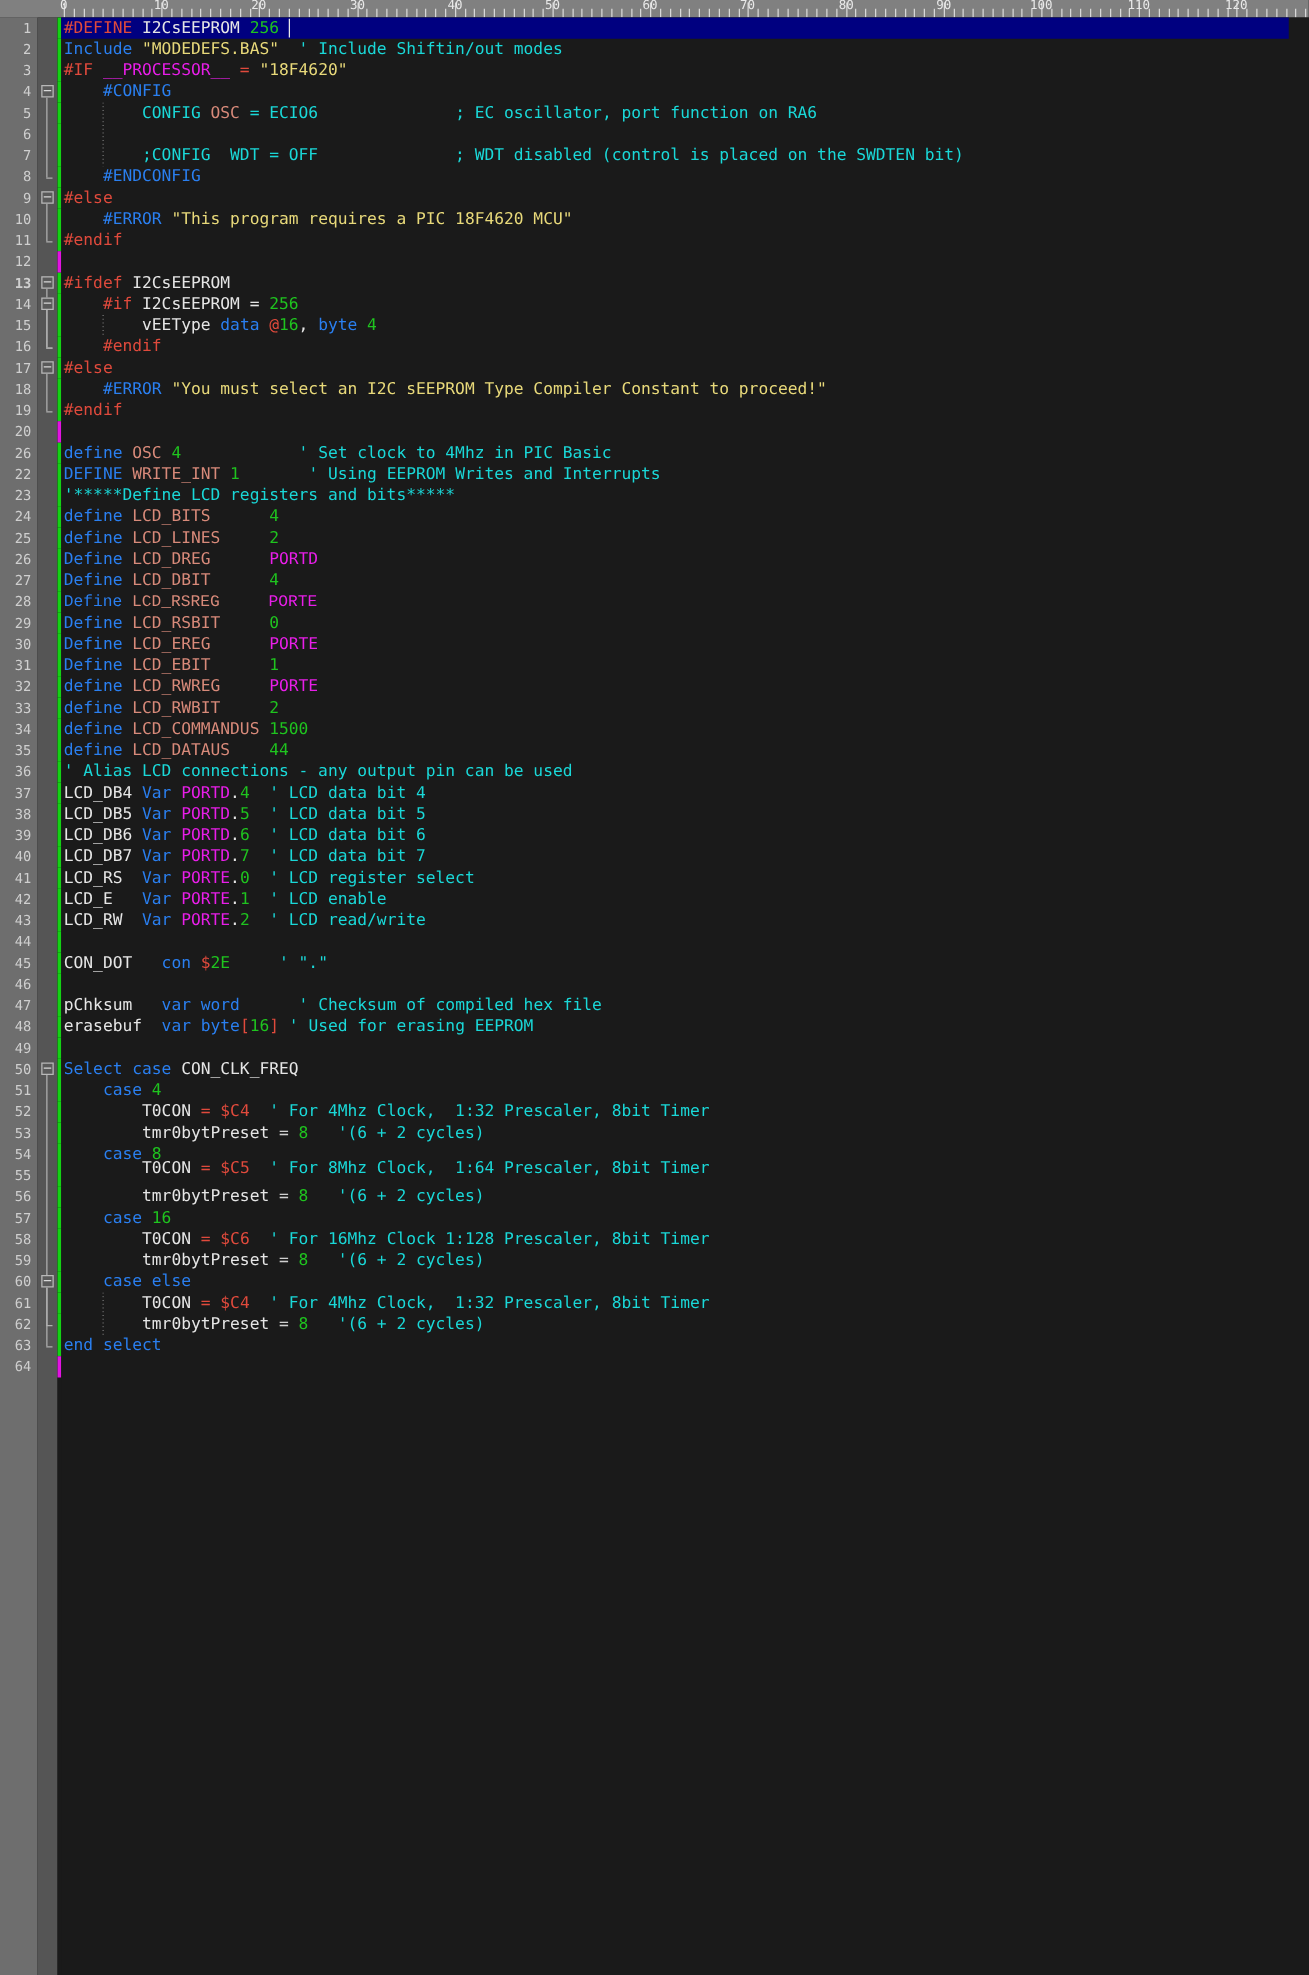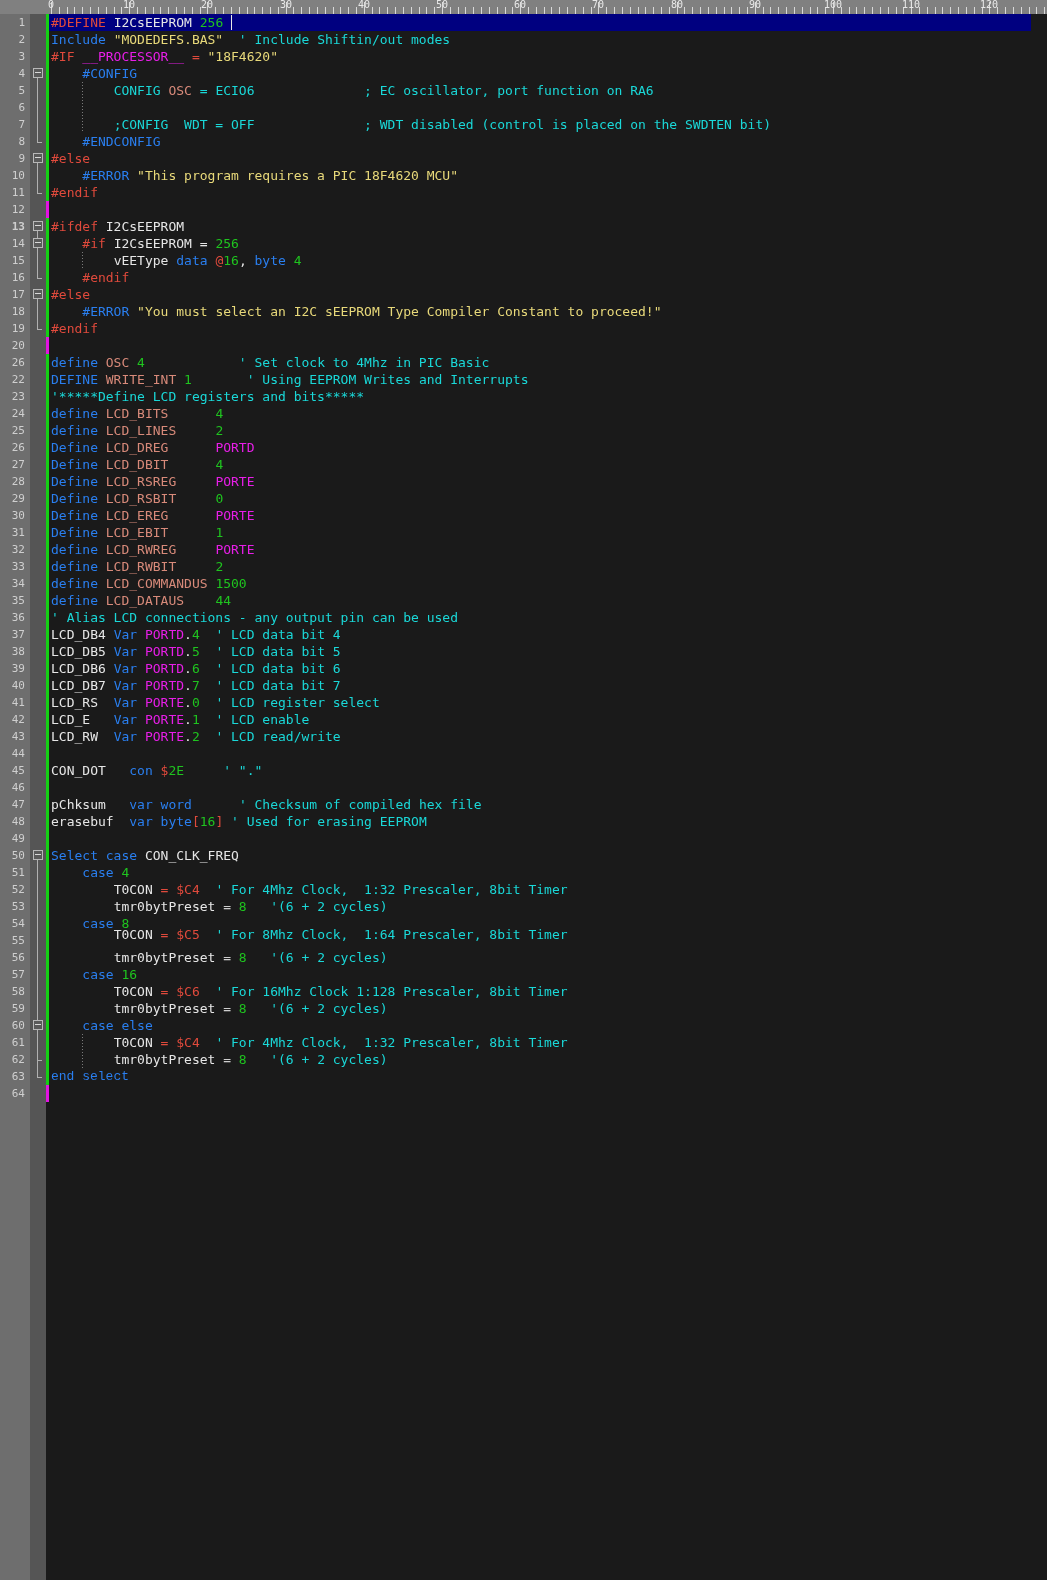--- a/index.html
+++ b/index.html
@@ -386,21 +386,21 @@
       <div class="line" style="top: 289px; left: 2px;"><span class="t-var">    </span><span class="t-kw">#ERROR</span><span class="t-var"> </span><span class="t-str">"You must select an I2C sEEPROM Type Compiler Constant to proceed!"</span></div>
       <div class="line" style="top: 306px; left: 2px;"><span class="t-pre">#endif</span></div>
       <div class="line" style="top: 323px; left: 2px;"></div>
       <div class="line" style="top: 340px; left: 2px;"><span class="t-kw">define</span><span class="t-var"> </span><span class="t-id">OSC</span><span class="t-var"> </span><span class="t-num">4</span><span class="t-var">            </span><span class="t-cmt">' Set clock to 4Mhz in PIC Basic</span></div>
       <div class="line" style="top: 357px; left: 2px;"><span class="t-kw">DEFINE</span><span class="t-var"> </span><span class="t-id">WRITE_INT</span><span class="t-var"> </span><span class="t-num">1</span><span class="t-var">       </span><span class="t-cmt">' Using EEPROM Writes and Interrupts</span></div>
       <div class="line" style="top: 374px; left: 2px;"><span class="t-cmt">'*****Define LCD registers and bits*****</span></div>
       <div class="line" style="top: 391px; left: 2px;"><span class="t-kw">define</span><span class="t-var"> </span><span class="t-id">LCD_BITS</span><span class="t-var">      </span><span class="t-num">4</span></div>
       <div class="line" style="top: 408px; left: 2px;"><span class="t-kw">define</span><span class="t-var"> </span><span class="t-id">LCD_LINES</span><span class="t-var">     </span><span class="t-num">2</span></div>
       <div class="line" style="top: 425px; left: 2px;"><span class="t-kw">Define</span><span class="t-var"> </span><span class="t-id">LCD_DREG</span><span class="t-var">      </span><span class="t-reg">PORTD</span></div>
       <div class="line" style="top: 442px; left: 2px;"><span class="t-kw">Define</span><span class="t-var"> </span><span class="t-id">LCD_DBIT</span><span class="t-var">      </span><span class="t-num">4</span></div>
-      <div class="line" style="top: 459px; left: 2px;"><span class="t-kw">Define</span><span class="t-var"> </span><span class="t-id">LCD_RSREG</span><span class="t-var">     </span><span class="t-reg">PORTE</span></div>
+      <div class="line" style="top: 459px; left: 2px; font-family: Liberation Mono, monospace;"><span class="t-kw">Define</span><span class="t-var"> </span><span class="t-id">LCD_RSREG</span><span class="t-var">     </span><span class="t-reg">PORTE</span></div>
       <div class="line" style="top: 476px; left: 2px;"><span class="t-kw">Define</span><span class="t-var"> </span><span class="t-id">LCD_RSBIT</span><span class="t-var">     </span><span class="t-num">0</span></div>
       <div class="line" style="top: 493px; left: 2px;"><span class="t-kw">Define</span><span class="t-var"> </span><span class="t-id">LCD_EREG</span><span class="t-var">      </span><span class="t-reg">PORTE</span></div>
       <div class="line" style="top: 510px; left: 2px;"><span class="t-kw">Define</span><span class="t-var"> </span><span class="t-id">LCD_EBIT</span><span class="t-var">      </span><span class="t-num">1</span></div>
       <div class="line" style="top: 527px; left: 2px;"><span class="t-kw">define</span><span class="t-var"> </span><span class="t-id">LCD_RWREG</span><span class="t-var">     </span><span class="t-reg">PORTE</span></div>
       <div class="line" style="top: 544px; left: 2px;"><span class="t-kw">define</span><span class="t-var"> </span><span class="t-id">LCD_RWBIT</span><span class="t-var">     </span><span class="t-num">2</span></div>
       <div class="line" style="top: 561px; left: 2px;"><span class="t-kw">define</span><span class="t-var"> </span><span class="t-id">LCD_COMMANDUS</span><span class="t-var"> </span><span class="t-num">1500</span></div>
       <div class="line" style="top: 578px; left: 2px;"><span class="t-kw">define</span><span class="t-var"> </span><span class="t-id">LCD_DATAUS</span><span class="t-var">    </span><span class="t-num">44</span></div>
       <div class="line" style="top: 595px; left: 2px;"><span class="t-cmt">' Alias LCD connections - any output pin can be used</span></div>
       <div class="line" style="top: 612px; left: 2px;"><span class="t-var">LCD_DB4</span><span class="t-var"> </span><span class="t-kw">Var</span><span class="t-var"> </span><span class="t-reg">PORTD</span><span class="t-var">.</span><span class="t-num">4</span><span class="t-var">  </span><span class="t-cmt">' LCD data bit 4</span></div>
       <div class="line" style="top: 629px; left: 2px;"><span class="t-var">LCD_DB5</span><span class="t-var"> </span><span class="t-kw">Var</span><span class="t-var"> </span><span class="t-reg">PORTD</span><span class="t-var">.</span><span class="t-num">5</span><span class="t-var">  </span><span class="t-cmt">' LCD data bit 5</span></div>
@@ -421,21 +421,21 @@
       <div class="line" style="top: 884px; left: 2px;"><span class="t-var">        </span><span class="t-var">tmr0bytPreset</span><span class="t-var"> </span><span class="t-opg">=</span><span class="t-var"> </span><span class="t-num">8</span><span class="t-var">   </span><span class="t-cmt">'(6 + 2 cycles)</span></div>
       <div class="line" style="top: 901px; left: 2px;"><span class="t-var">    </span><span class="t-kw">case</span><span class="t-var"> </span><span class="t-num">8</span></div>
       <div class="line" style="top: 912px; left: 2px; text-align: right;"><span class="t-var">        </span><span class="t-var">T0CON</span><span class="t-var"> </span><span class="t-op">=</span><span class="t-var"> </span><span class="t-op">$C5</span><span class="t-var">  </span><span class="t-cmt">' For 8Mhz Clock,  1:64 Prescaler, 8bit Timer</span></div>
       <div class="line" style="top: 935px; left: 2px;"><span class="t-var">        </span><span class="t-var">tmr0bytPreset</span><span class="t-var"> </span><span class="t-opg">=</span><span class="t-var"> </span><span class="t-num">8</span><span class="t-var">   </span><span class="t-cmt">'(6 + 2 cycles)</span></div>
       <div class="line" style="top: 952px; left: 2px;"><span class="t-var">    </span><span class="t-kw">case</span><span class="t-var"> </span><span class="t-num">16</span></div>
       <div class="line" style="top: 969px; left: 2px;"><span class="t-var">        </span><span class="t-var">T0CON</span><span class="t-var"> </span><span class="t-op">=</span><span class="t-var"> </span><span class="t-op">$C6</span><span class="t-var">  </span><span class="t-cmt">' For 16Mhz Clock 1:128 Prescaler, 8bit Timer</span></div>
       <div class="line" style="top: 986px; left: 2px;"><span class="t-var">        </span><span class="t-var">tmr0bytPreset</span><span class="t-var"> </span><span class="t-opg">=</span><span class="t-var"> </span><span class="t-num">8</span><span class="t-var">   </span><span class="t-cmt">'(6 + 2 cycles)</span></div>
       <div class="line" style="top: 1003px; left: 2px;"><span class="t-var">    </span><span class="t-kw">case</span><span class="t-var"> </span><span class="t-kw">else</span></div>
       <div class="line" style="top: 1020px; left: 2px;"><span class="t-var">        </span><span class="t-var">T0CON</span><span class="t-var"> </span><span class="t-op">=</span><span class="t-var"> </span><span class="t-op">$C4</span><span class="t-var">  </span><span class="t-cmt">' For 4Mhz Clock,  1:32 Prescaler, 8bit Timer</span></div>
       <div class="line" style="top: 1037px; left: 2px;"><span class="t-var">        </span><span class="t-var">tmr0bytPreset</span><span class="t-var"> </span><span class="t-opg">=</span><span class="t-var"> </span><span class="t-num">8</span><span class="t-var">   </span><span class="t-cmt">'(6 + 2 cycles)</span></div>
-      <div class="line" style="top: 1054px; left: 2px; font-family: Liberation Mono, monospace;"><span class="t-kw">end</span><span class="t-var"> </span><span class="t-kw">select</span></div>
+      <div class="line" style="top: 1054px; left: 2px;"><span class="t-kw">end</span><span class="t-var"> </span><span class="t-kw">select</span></div>
       <div class="line" style="top: 1071px; left: 2px;"></div>
       <div class="caret" style="top: 1px; left: 181.86px;"></div>
       <div class="iguide" style="left: 33.28px; top: 68px; height: 51px;"></div>
       <div class="iguide" style="left: 33.28px; top: 238px; height: 17px;"></div>
       <div class="iguide" style="left: 33.28px; top: 1020px; height: 34px;"></div>
     </div>
 
 </div>
 
 </body></html>

